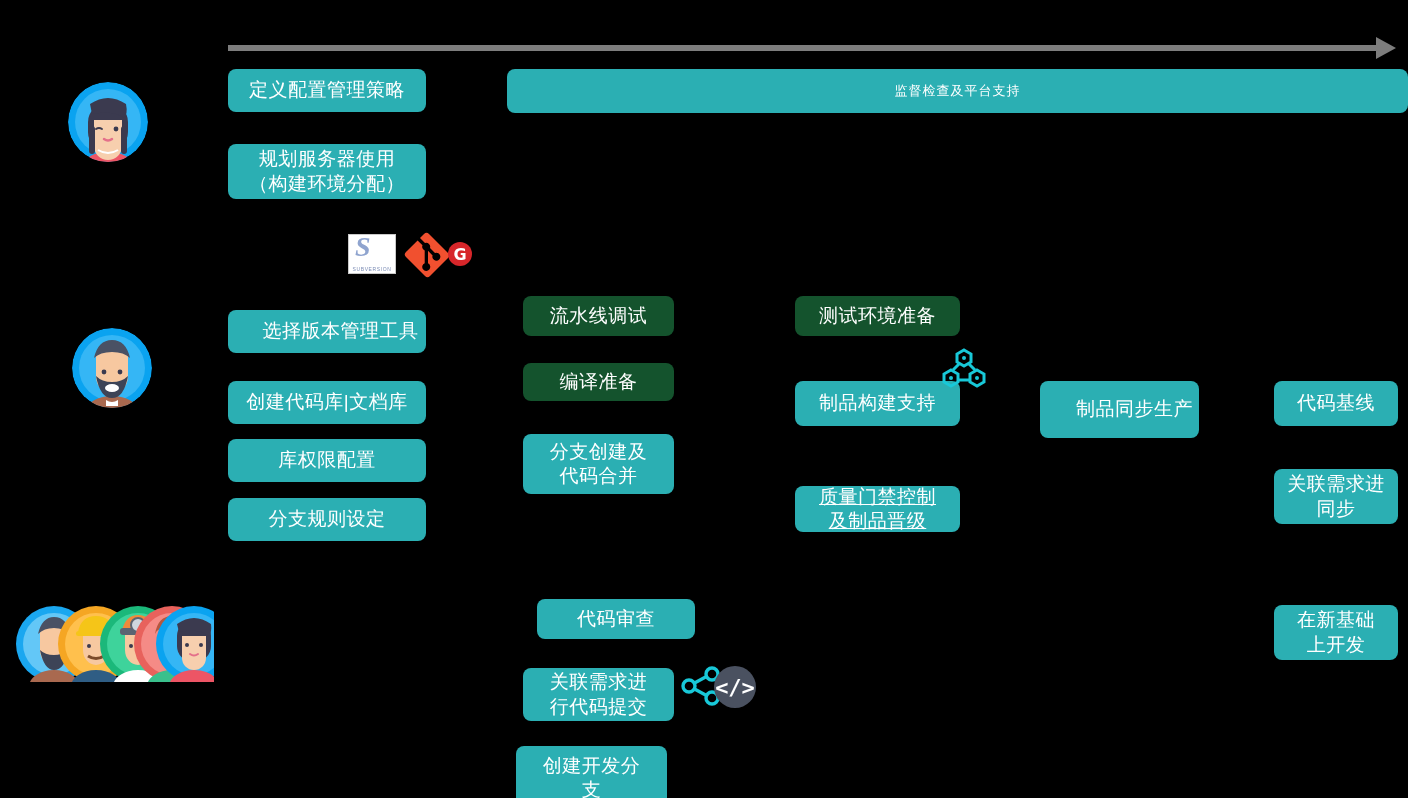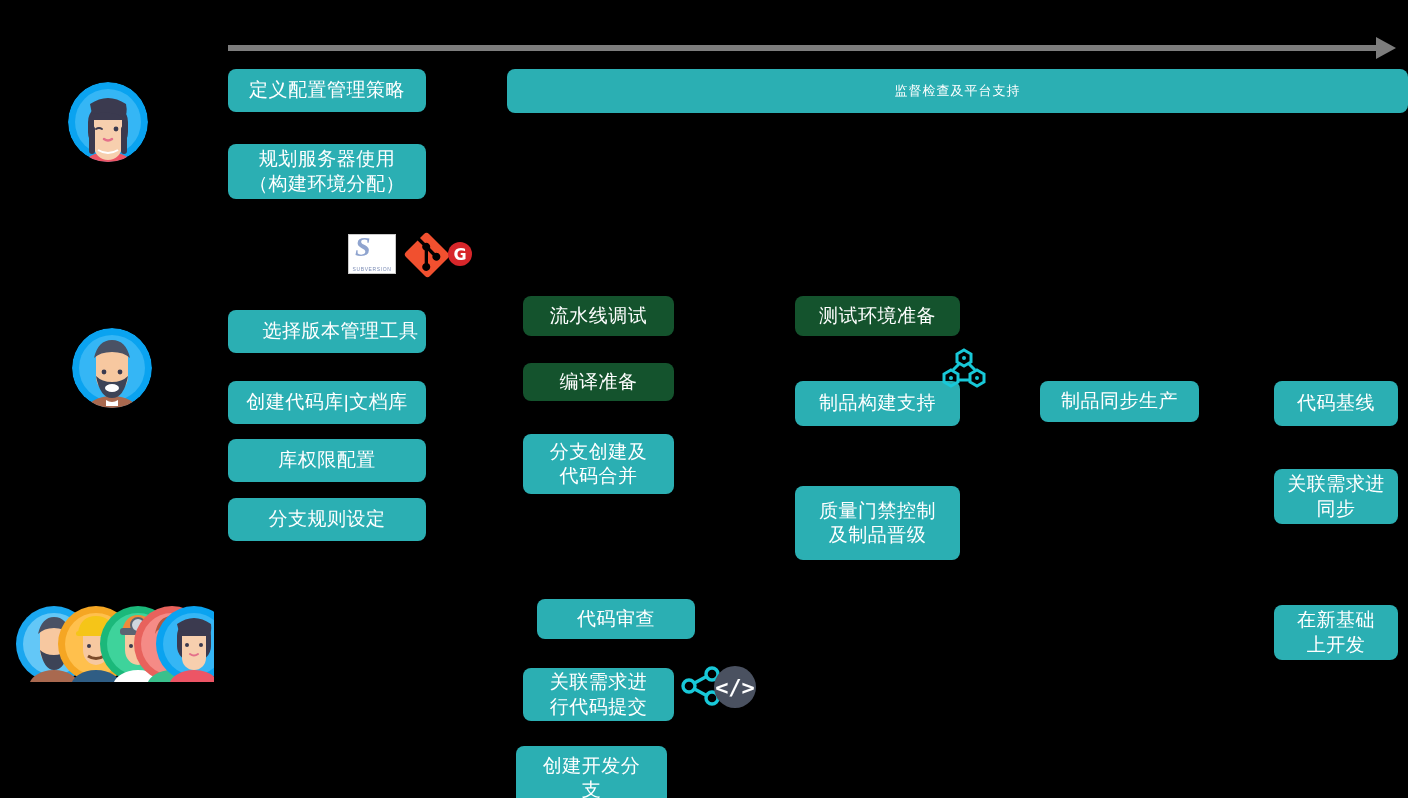--- a/index.html
+++ b/index.html
@@ -270,26 +270,26 @@
     <span>分支创建及
 代码合并</span>
   </div>
 
   <div class="box light" style="left:795px; top:296px; width:165px; height:40px;">
     <span>测试环境准备</span>
   </div>
   <div class="box dark" style="left:795px; top:381px; width:165px; height:45px;">
     <span>制品构建支持</span>
   </div>
-  <div class="box dark" style="left:795px; top:486px; width:165px; height:74px;">
+  <div class="box dark" style="left:795px; top:486px; width:165px; height:46px;text-decoration:underline;">
     <span>质量门禁控制
 及制品晋级</span>
   </div>
 
-  <div class="box dark" style="left:1040px; top:381px; width:159px; height:41px;">
+  <div class="box dark" style="left:1040px; top:381px; width:159px; height:57px;justify-content:flex-end;">
     <span>制品同步生产</span>
   </div>
 
   <div class="box dark" style="left:1274px; top:381px; width:124px; height:45px;justify-content:center;">
     <span>代码基线</span>
   </div>
   <div class="box dark" style="left:1274px; top:469px; width:124px; height:55px;">
     <span>关联需求进
 同步</span>
   </div>

